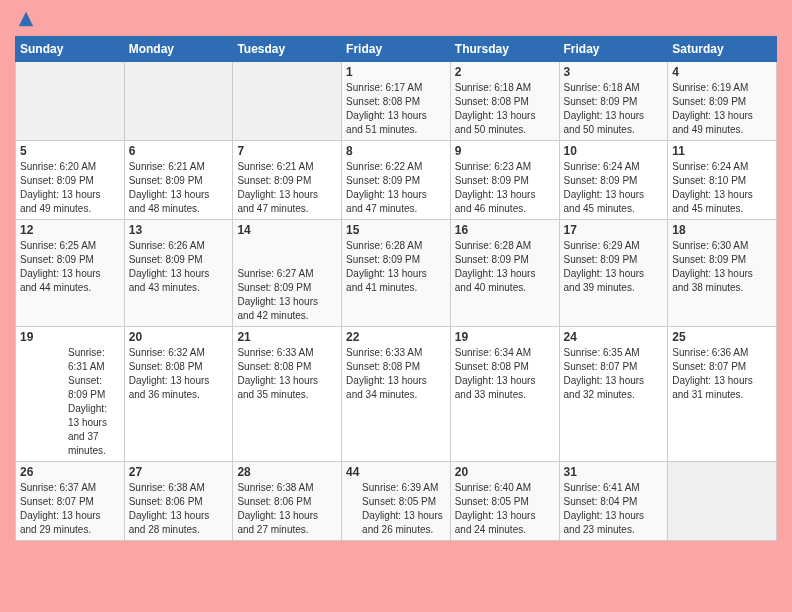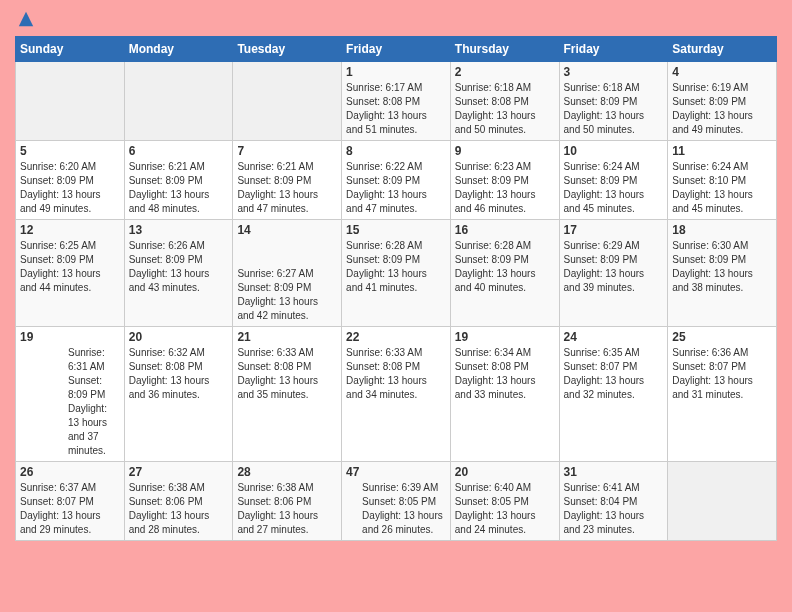--- a/index.html
+++ b/index.html
@@ -337,21 +337,21 @@
 and 28 minutes.</div>
           </td>
           <td>
             <span class="day-number">28</span>
             <div class="day-info" style="white-space: pre-line;">Sunrise: 6:38 AM
 Sunset: 8:06 PM
 Daylight: 13 hours
 and 27 minutes.</div>
           </td>
           <td>
-            <span class="day-number">47</span>
+            <span class="day-number">44</span>
             <div class="day-info" style="white-space: pre-line; margin-left: 16px;">Sunrise: 6:39 AM
 Sunset: 8:05 PM
 Daylight: 13 hours
 and 26 minutes.</div>
           </td>
           <td>
             <span class="day-number">20</span>
             <div class="day-info" style="white-space: pre-line;">Sunrise: 6:40 AM
 Sunset: 8:05 PM
 Daylight: 13 hours

